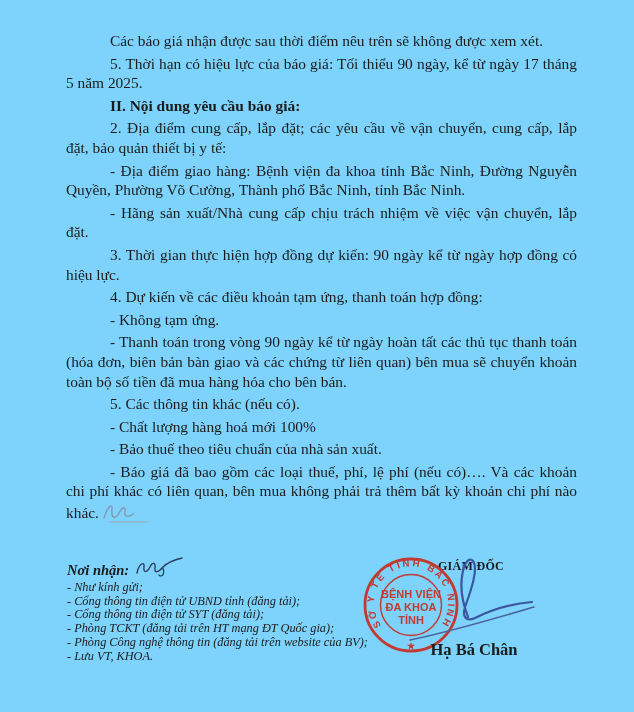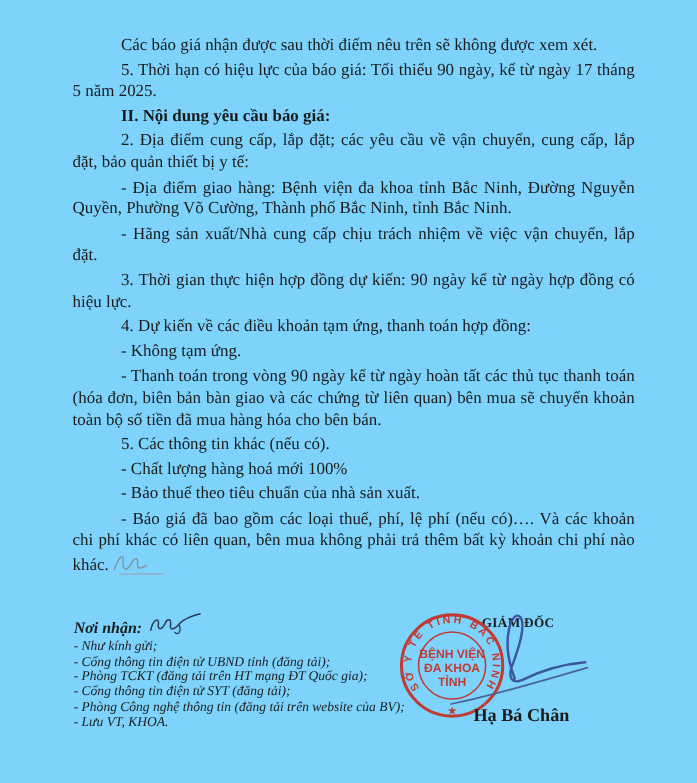--- a/index.html
+++ b/index.html
@@ -80,22 +80,22 @@
   <div class="footer-left">
     <div class="recipients-label">
       <span>Nơi nhận:</span><svg class="recipients-paraph" width="52" height="26" viewBox="0 0 52 26">
         <path d="M 5,18 C 7,8 13,6 12,12 C 11,18 15,18 18,12 C 20,7 24,7 23,13 C 22,19 27,17 31,12 C 35,8 42,5 50,3" stroke="#2e3c5c" stroke-width="1.4" fill="none" stroke-linecap="round"></path>
         <path d="M 31,13 C 33,19 30,23 27,20" stroke="#2e3c5c" stroke-width="1.2" fill="none" stroke-linecap="round"></path>
       </svg>
     </div>
     <div class="recipients">
       <div>- Như kính gửi;</div>
       <div>- Cổng thông tin điện tử UBND tỉnh (đăng tải);</div>
+      <div>- Cổng thông tin điện tử SYT (đăng tải);</div>
       <div>- Phòng TCKT (đăng tải trên HT mạng ĐT Quốc gia);</div>
-      <div>- Cổng thông tin điện tử SYT (đăng tải);</div>
       <div>- Phòng Công nghệ thông tin (đăng tải trên website của BV);</div>
       <div>- Lưu VT, KHOA.</div>
     </div>
   </div>
 
   <div class="sign-title">GIÁM ĐỐC</div>
 
   <svg class="stamp" width="110" height="110" viewBox="0 0 110 110">
     <circle cx="55" cy="55" r="46" fill="none" stroke="#c23a32" stroke-width="2.8"></circle>
     <circle cx="55" cy="55" r="30.5" fill="none" stroke="#c23a32" stroke-width="1.4"></circle>

